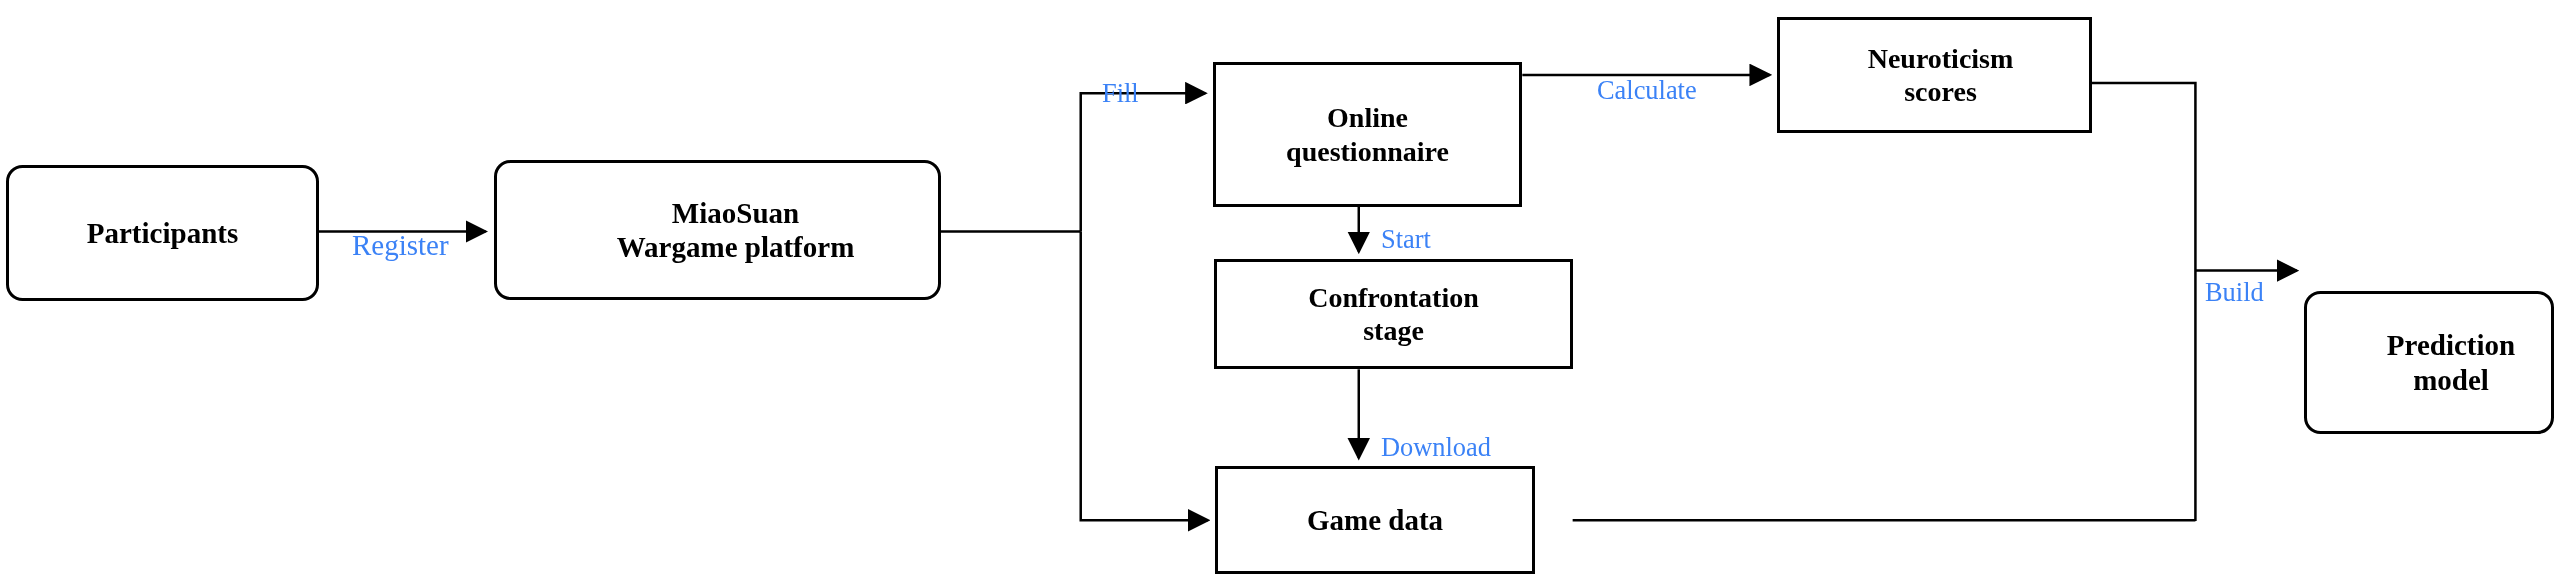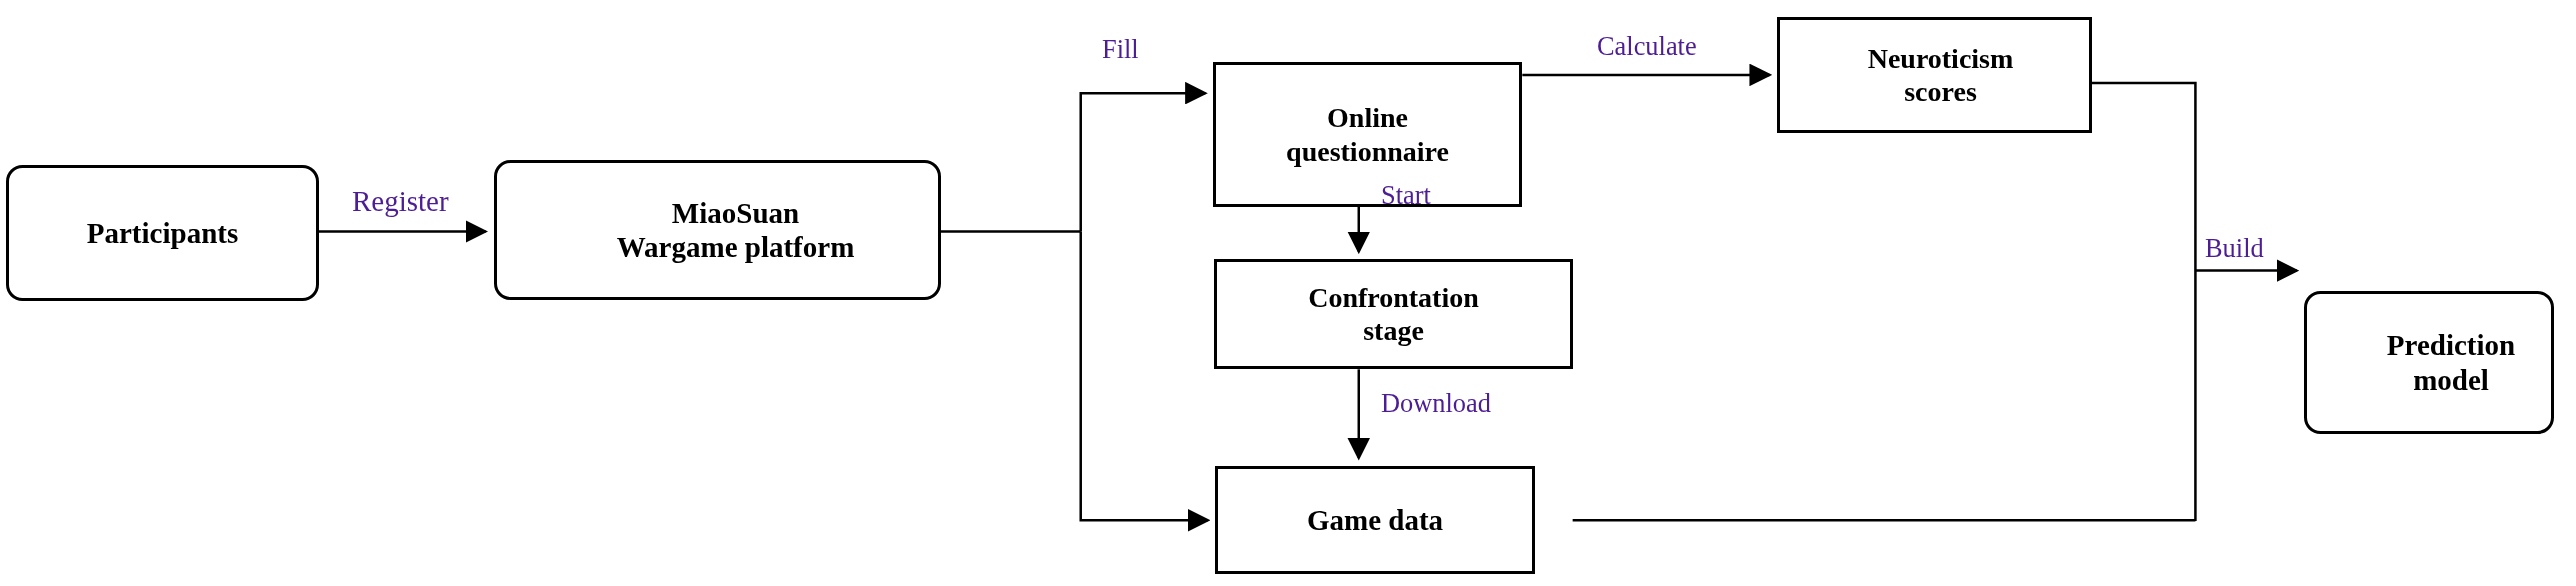--- a/index.html
+++ b/index.html
@@ -42,25 +42,26 @@
   }
   .node.rounded { border-radius: 16.4px; }
   .node.sharp   { border-radius: 0; }
   .node .txt {
     display: block;
     white-space: pre-line;
     padding: 0 6.3px;
   }
   .edge-label {
     position: absolute;
-    color: #4c1d95;
+    color: #3b82f6;
     font-weight: normal;
     white-space: nowrap;
     z-index: 4;
     line-height: 1;
+    margin-top: 44px;
   }
 </style>
 </head>
 <body>
 
 <div id="canvas">
 
   <svg id="wires" viewBox="0 0 4095 933" width="2576" height="587" xmlns="http://www.w3.org/2000/svg">
     <defs>
       <marker id="arrowhead" markerWidth="9" markerHeight="9" refX="8" refY="4.5" orient="auto" markerUnits="strokeWidth">

